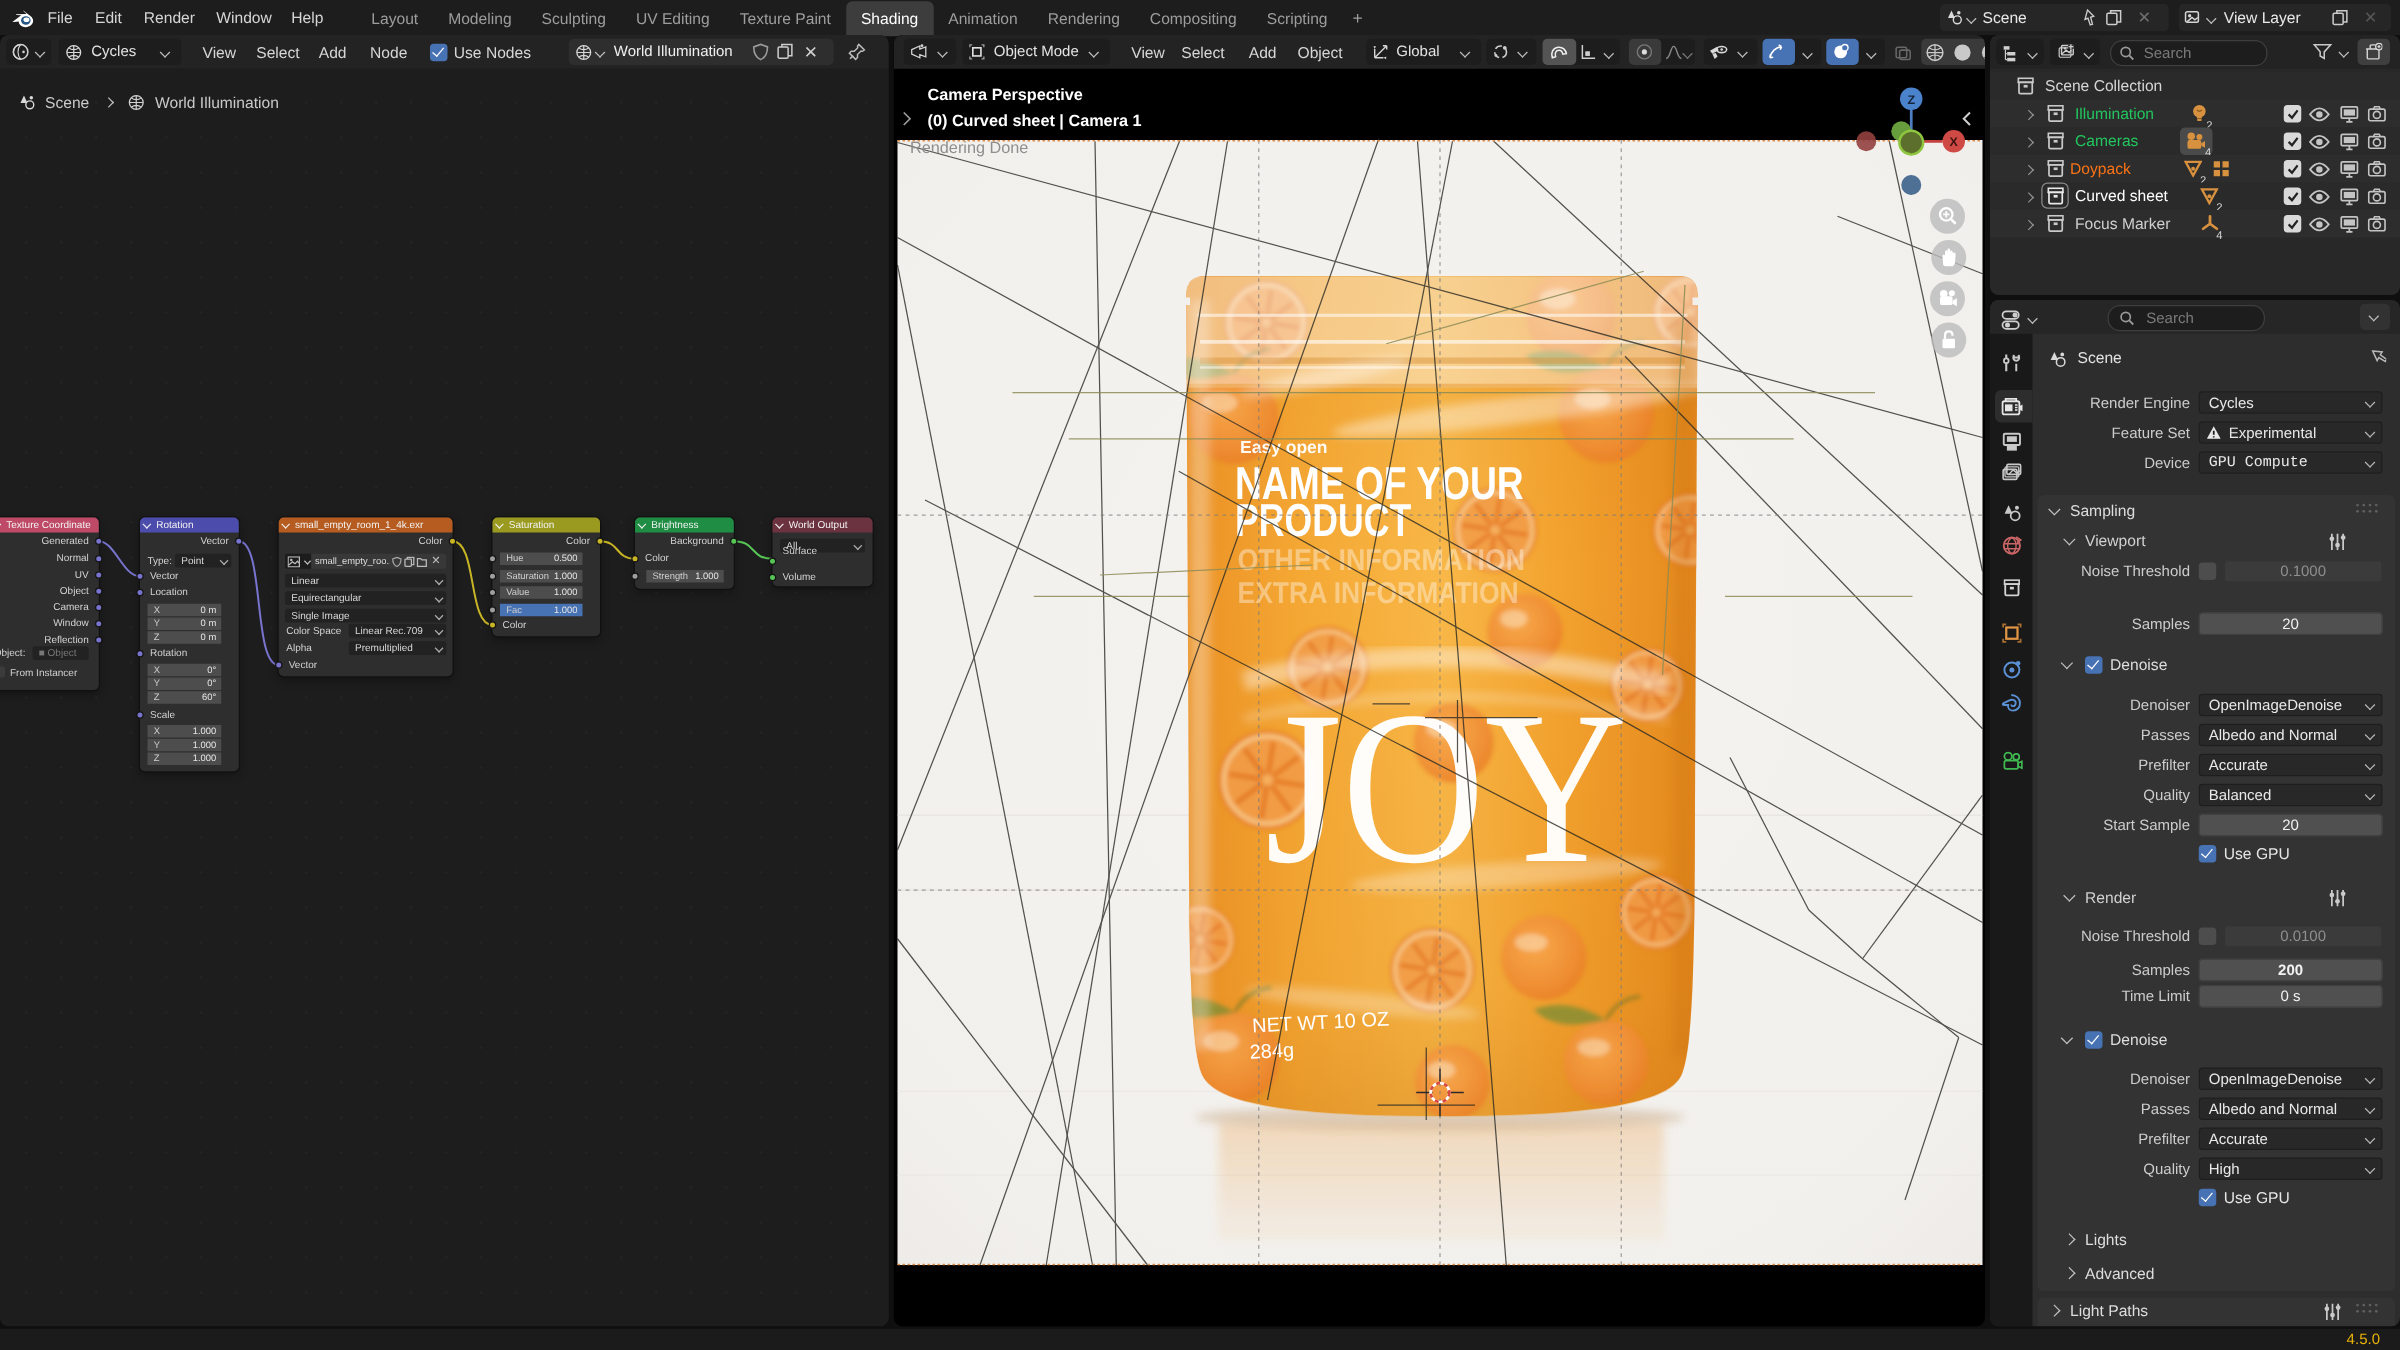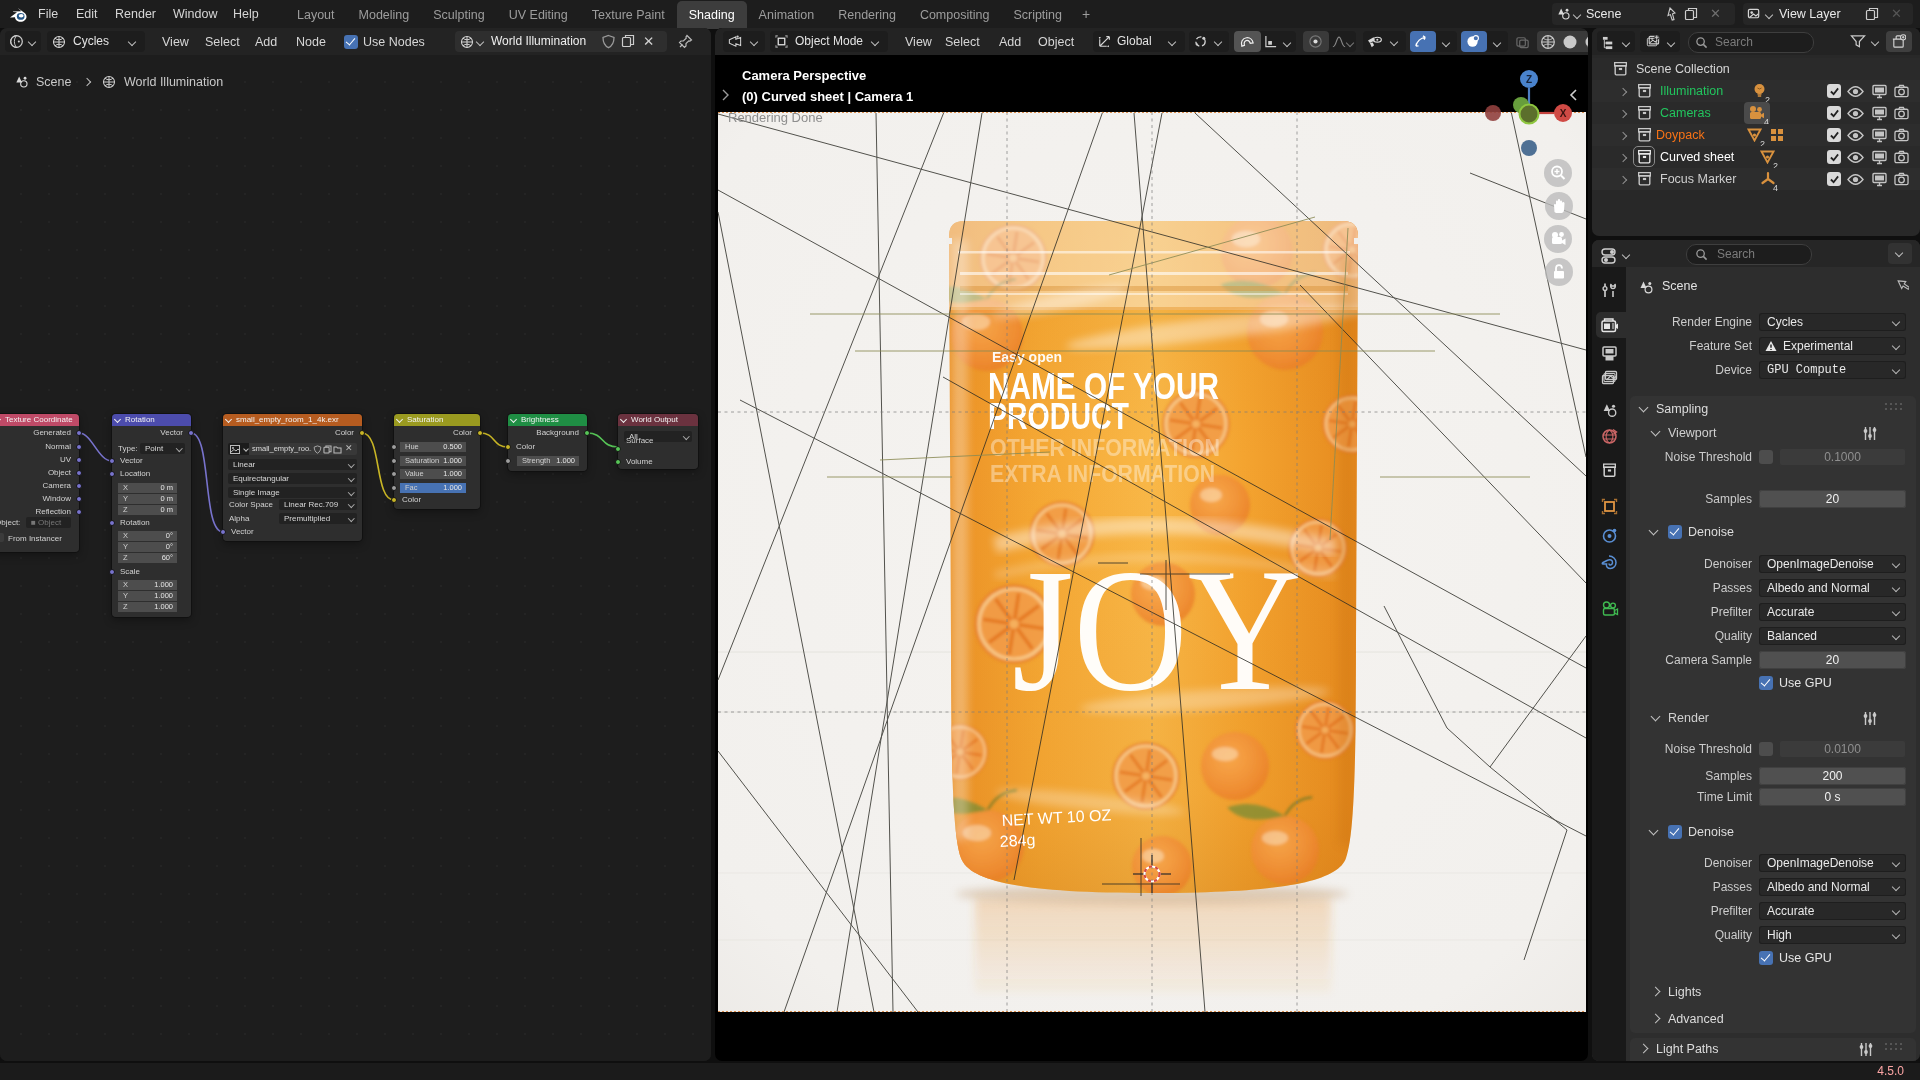--- a/index.html
+++ b/index.html
@@ -1143,40 +1143,40 @@
     <span class="cbb abs" style="left:76px;top:285px"></span>
     <span class="phead" style="left:96px;top:283px">Denoise</span>
 <span class="plabel" style="left:36px;width:124px;top:315px">Denoiser</span>
     <div class="pdrop" style="left:167px;top:315px;">OpenImageDenoise<span class="chev"></span></div>
 <span class="plabel" style="left:36px;width:124px;top:339px">Passes</span>
     <div class="pdrop" style="left:167px;top:339px;">Albedo and Normal<span class="chev"></span></div>
 <span class="plabel" style="left:36px;width:124px;top:363px">Prefilter</span>
     <div class="pdrop" style="left:167px;top:363px;">Accurate<span class="chev"></span></div>
 <span class="plabel" style="left:36px;width:124px;top:387px">Quality</span>
     <div class="pdrop" style="left:167px;top:387px;">Balanced<span class="chev"></span></div>
-<span class="plabel" style="left:36px;width:124px;top:411px">Camera Sample</span>
+<span class="plabel" style="left:36px;width:124px;top:411px">Start Sample</span>
     <div class="pfield" style="left:167px;top:411px;">20</div>
 <span class="cbb abs" style="left:167px;top:436px"></span>
     <span class="phead" style="left:187px;top:434px;color:#e5e5e5">Use GPU</span>
 <span class="phead" style="left:60px;top:469px;color:#d0d0d0"><span class="parr"></span>Render</span>
     <svg class="abs" style="left:270px;top:471px" width="16" height="15" viewBox="0 0 16 15">
       <g stroke="#c9c9c9" stroke-width="1.4">
         <line x1="3.5" y1="1" x2="3.5" y2="14"></line>
         <line x1="8" y1="1" x2="8" y2="14"></line>
         <line x1="12.5" y1="1" x2="12.5" y2="14"></line>
       </g>
       <circle cx="3.5" cy="5" r="1.9" fill="#c9c9c9"></circle>
       <circle cx="8" cy="10" r="1.9" fill="#c9c9c9"></circle>
       <circle cx="12.5" cy="4" r="1.9" fill="#c9c9c9"></circle>
     </svg>
 <span class="plabel" style="left:36px;width:124px;top:500px">Noise Threshold</span>
     <div class="abs" style="left:167px;top:502px;width:14px;height:14px;background:#4d4d4d;border-radius:3px"></div>
     <div class="pfield" style="left:187px;width:127px;top:500px;background:#3b3b3b;color:#8f8f8f;box-shadow:inset 0 0 0 1px #333">0.0100</div>
 <span class="plabel" style="left:36px;width:124px;top:527px">Samples</span>
-    <div class="pfield" style="left:167px;top:527px;">200</div>
+    <div class="pfield" style="left:167px;top:527px;font-weight:bold;">200</div>
 <span class="plabel" style="left:36px;width:124px;top:548px">Time Limit</span>
     <div class="pfield" style="left:167px;top:548px;">0 s</div>
 <span class="phead" style="left:58px;top:583px"><span class="parr"></span></span>
     <span class="cbb abs" style="left:76px;top:585px"></span>
     <span class="phead" style="left:96px;top:583px">Denoise</span>
 <span class="plabel" style="left:36px;width:124px;top:614px">Denoiser</span>
     <div class="pdrop" style="left:167px;top:614px;">OpenImageDenoise<span class="chev"></span></div>
 <span class="plabel" style="left:36px;width:124px;top:638px">Passes</span>
     <div class="pdrop" style="left:167px;top:638px;">Albedo and Normal<span class="chev"></span></div>
 <span class="plabel" style="left:36px;width:124px;top:662px">Prefilter</span>
@@ -1206,14 +1206,14 @@
         <circle cx="12" cy="2" r="1.1"></circle>
         <circle cx="17" cy="2" r="1.1"></circle>
         <circle cx="2" cy="7" r="1.1"></circle>
         <circle cx="7" cy="7" r="1.1"></circle>
         <circle cx="12" cy="7" r="1.1"></circle>
         <circle cx="17" cy="7" r="1.1"></circle>
       </g>
     </svg>
 </div>
 <div class="abs" style="left:0;top:1063px;width:1920px;height:17px;background:#1b1b1b">
-    <span class="abs" style="right:16px;top:1px;color:#fca5a5;font-size:12px">4.5.0</span>
+    <span class="abs" style="right:16px;top:1px;color:#eab308;font-size:12px">4.5.0</span>
   </div>
 
 </body></html>

